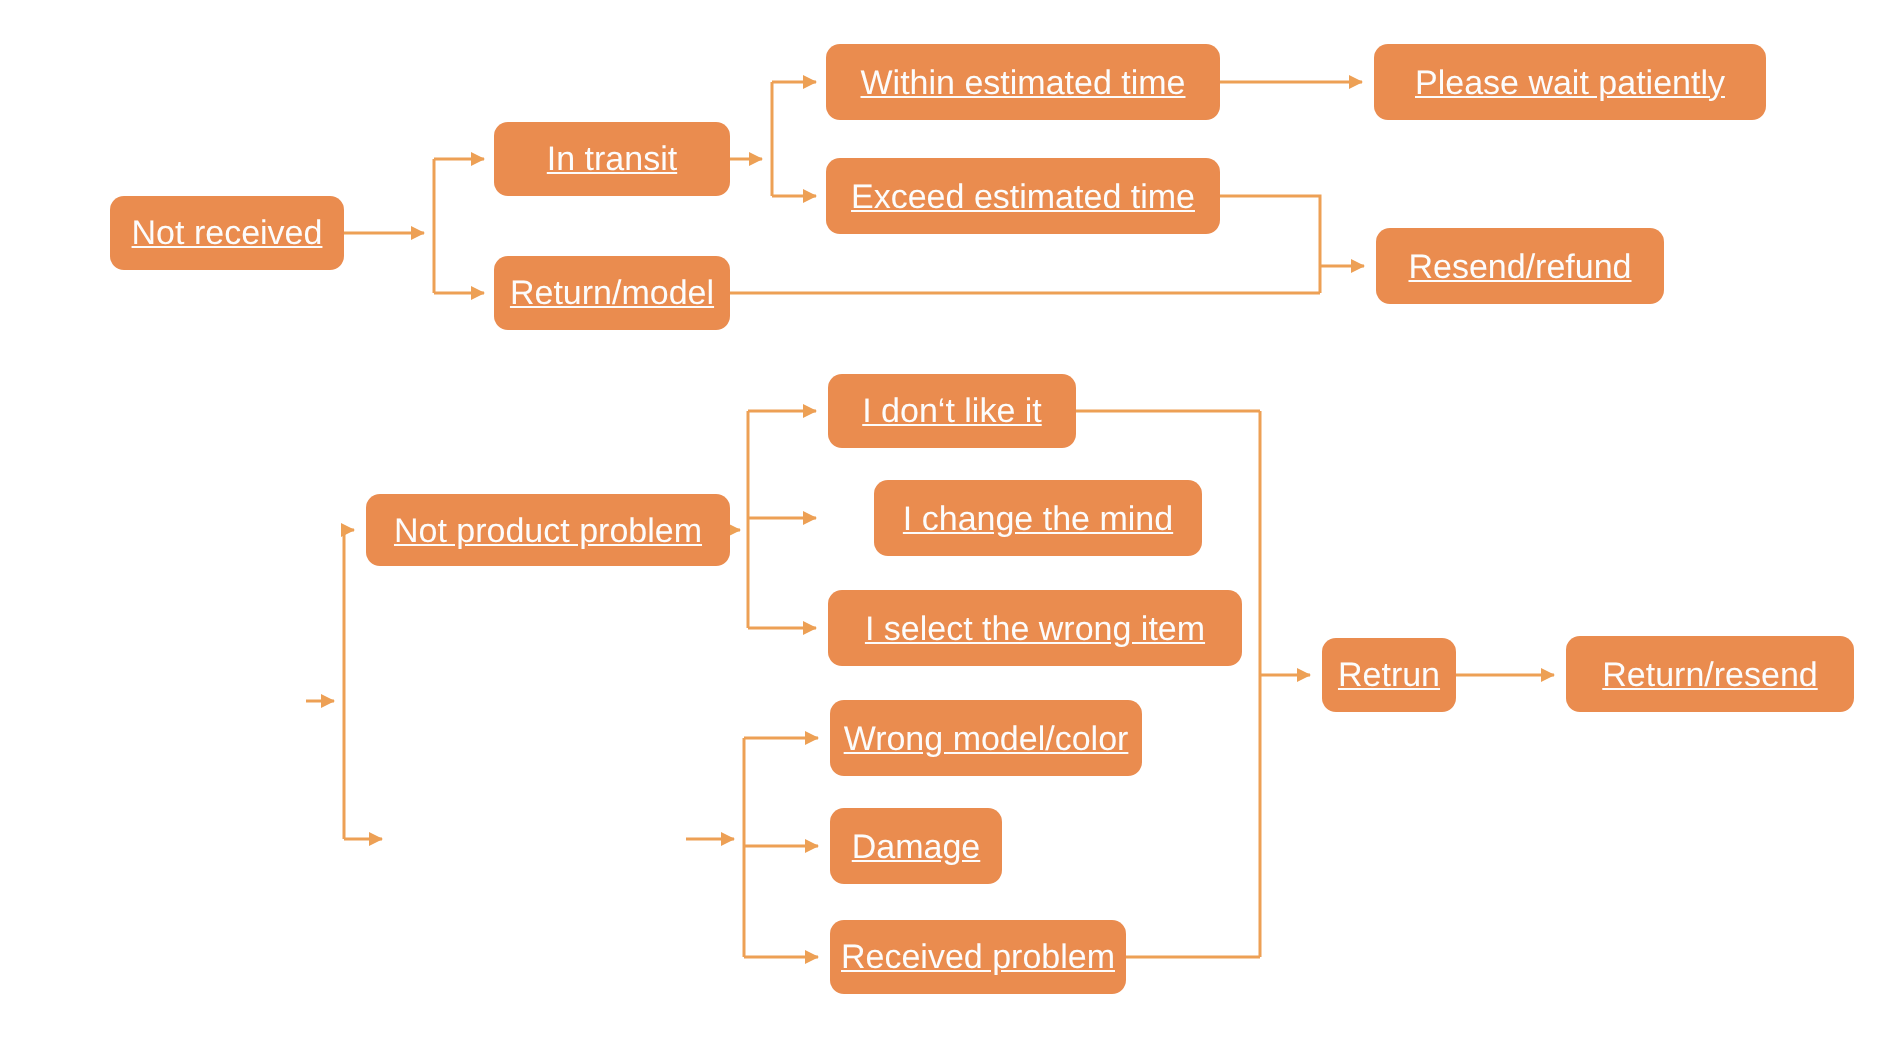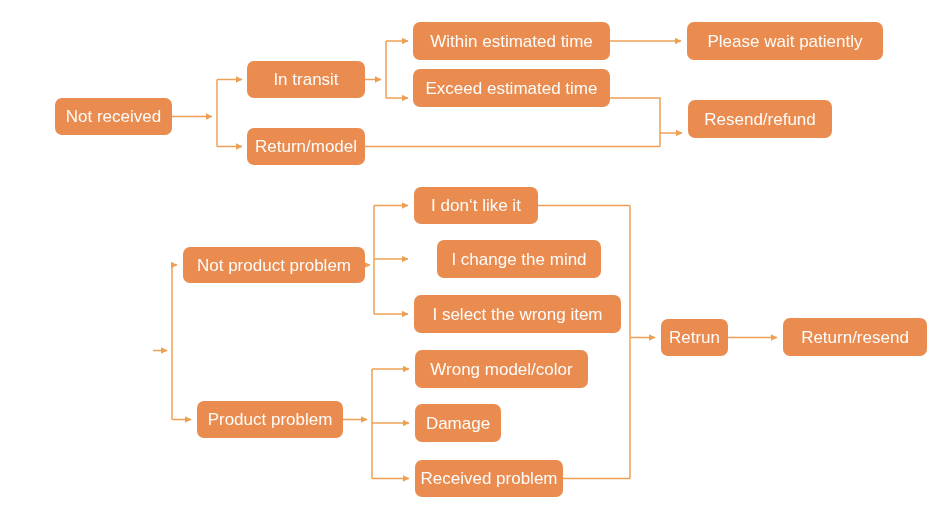--- a/index.html
+++ b/index.html
@@ -22,36 +22,37 @@
   .node{
     position:absolute;
     background:var(--node-fill);
     color:var(--node-text);
     border-radius:7px;
     display:flex;align-items:center;justify-content:center;
     font-size:17px;line-height:1;
     white-space:nowrap;
     box-sizing:border-box;
     padding:0 12px;
+    text-decoration:underline;
   }
   
   .n-not-received{left:55px;top:98px;width:117px;height:37px;}
   .n-in-transit{left:247px;top:61px;width:118px;height:37px;}
   .n-return-lost{left:247px;top:128px;width:118px;height:37px;}
   .n-within-estimated-time{left:413px;top:22px;width:197px;height:38px;}
-  .n-exceed-estimated-time{left:413px;top:69px;width:197px;height:38px;}
+  .n-exceed-estimated-time{left:413px;top:79px;width:197px;height:38px;}
   .n-please-wait-patiently{left:687px;top:22px;width:196px;height:38px;}
-  .n-resend-refund{left:688px;top:100px;width:144px;height:38px;}
+  .n-resend-refund{left:688px;top:114px;width:144px;height:38px;}
   .n-received{left:62px;top:332px;width:91px;height:37px;}
   .n-not-product-problem{left:183px;top:247px;width:182px;height:36px;}
   .n-product-problem{left:197px;top:401px;width:146px;height:37px;}
   .n-i-dont-like-it{left:414px;top:187px;width:124px;height:37px;}
   .n-i-change-the-mind{left:414px;top:240px;width:164px;height:38px;margin-left:23px;}
   .n-i-select-the-wrong-item{left:414px;top:295px;width:207px;height:38px;}
-  .n-wrong-model-color{left:415px;top:350px;width:173px;height:38px;}
+  .n-wrong-model-color{left:415px;top:350px;width:156px;height:38px;}
   .n-damage{left:415px;top:404px;width:86px;height:38px;}
   .n-quality-problem{left:415px;top:460px;width:148px;height:37px;}
   .n-retrun{left:661px;top:319px;width:67px;height:37px;}
   .n-return-resend{left:783px;top:318px;width:144px;height:38px;}
 </style>
 </head>
 <body>
 
 <div id="canvas">
 
@@ -104,21 +105,20 @@
   </svg>
 
   <div class="node n-not-received">Not received</div>
   <div class="node n-in-transit">In transit</div>
   <div class="node n-return-lost">Return/model</div>
   <div class="node n-within-estimated-time">Within estimated time</div>
   <div class="node n-exceed-estimated-time">Exceed estimated time</div>
   <div class="node n-please-wait-patiently">Please wait patiently</div>
   <div class="node n-resend-refund">Resend/refund</div>
   <div class="node n-not-product-problem">Not product problem</div>
-  <div class="node n-product-problem">Product problem</div>
   <div class="node n-i-dont-like-it">I don‘t like it</div>
   <div class="node n-i-change-the-mind">I change the mind</div>
   <div class="node n-i-select-the-wrong-item">I select the wrong item</div>
   <div class="node n-wrong-model-color">Wrong model/color</div>
   <div class="node n-damage">Damage</div>
   <div class="node n-quality-problem">Received problem</div>
   <div class="node n-retrun">Retrun</div>
   <div class="node n-return-resend">Return/resend</div>
 
 </div>

